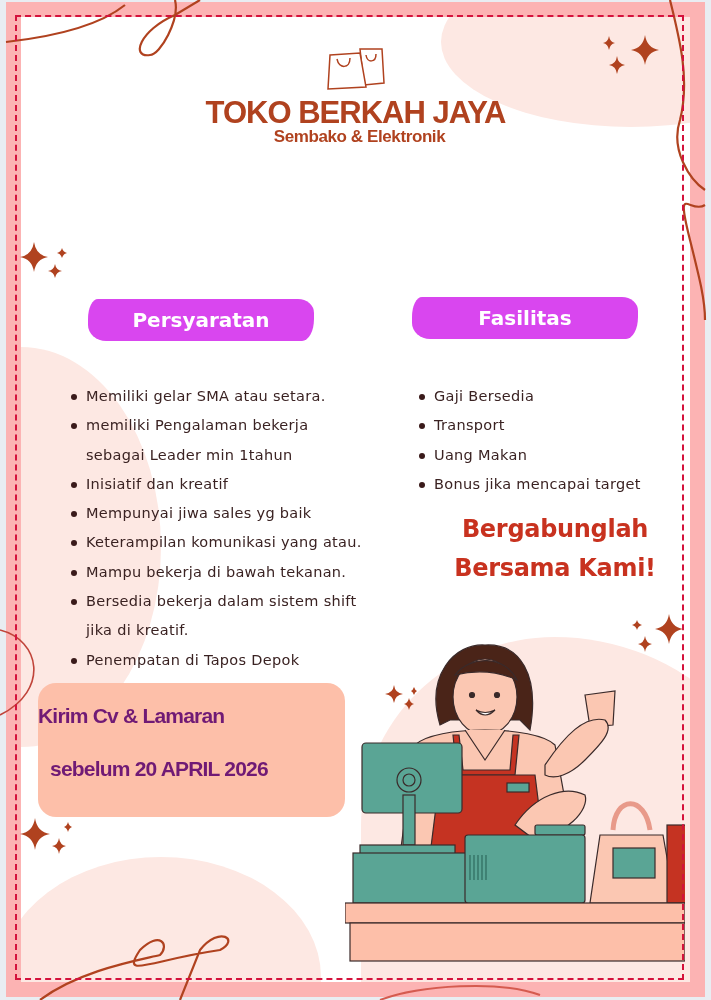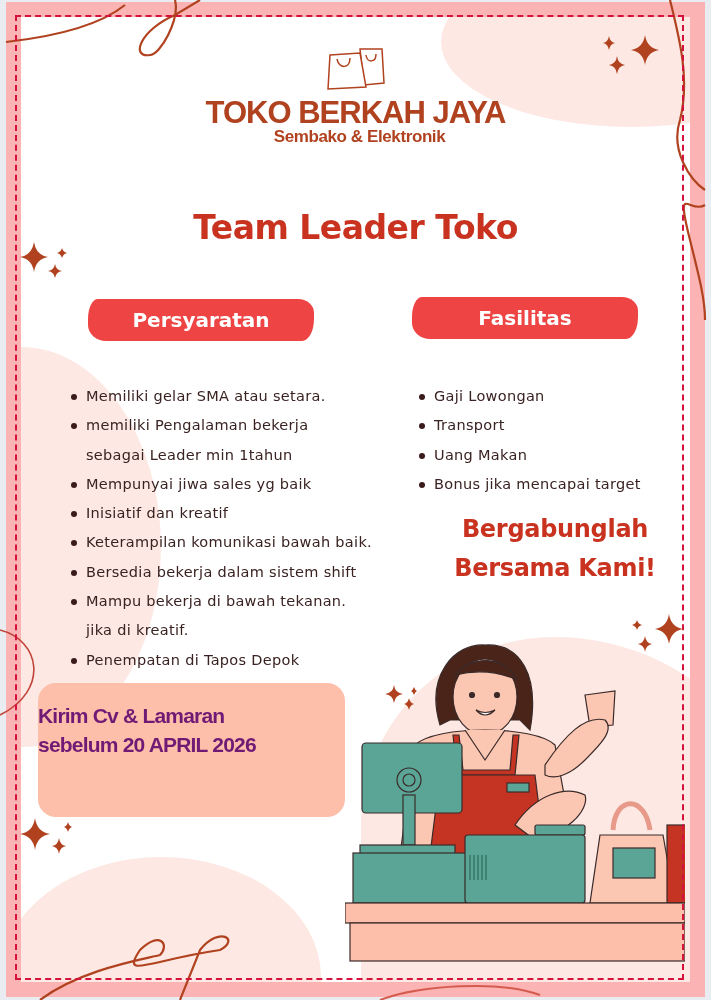--- a/index.html
+++ b/index.html
@@ -10,36 +10,36 @@
   .blob { position:absolute; background:#fde8e3; border-radius:50%; }
   .deco { position:absolute; left:0; top:0; z-index:2; pointer-events:none; }
   .content { position:absolute; left:0; top:0; width:652px; height:1000px; z-index:10; }
   .logo-icon { position:absolute; left:326px; top:45px; width:60px; height:48px; }
   .brand { position:absolute; left:0; width:711px; text-align:center; color:#b0421f; font-family:"Liberation Sans", sans-serif; font-weight:bold; }
   .brand-name { top:95px; font-size:31px; letter-spacing:-1px; }
   .brand-sub { top:127px; font-size:17px; left:4px; letter-spacing:-0.4px; }
   .headline { position:absolute; left:0; width:711px; text-align:center; color:#c8321f; font-family:"DejaVu Sans", sans-serif; font-weight:bold; font-size:33px; letter-spacing:-0.5px; }
   .h1 { top:165px; }
   .h2 { top:208px; }
-  .pill { position:absolute; height:42px; background:#ef4444; color:#fff; font-family:"DejaVu Sans", sans-serif; font-weight:bold; font-size:20px; text-align:center; line-height:42px; border-radius:10px 16px 12px 18px / 20px 14px 22px 16px; }
+  .pill { position:absolute; height:42px; background:#d946ef; color:#fff; font-family:"DejaVu Sans", sans-serif; font-weight:bold; font-size:20px; text-align:center; line-height:42px; border-radius:10px 16px 12px 18px / 20px 14px 22px 16px; }
   .pill.left { left:88px; top:299px; width:226px; }
   .pill.right { left:412px; top:297px; width:226px; }
   ul.list { position:absolute; margin:0; padding:0; list-style:none; color:#3a2222; font-family:"DejaVu Sans", sans-serif; font-size:14.5px; }
   ul.list li { position:relative; padding-left:17px; line-height:29.3px; letter-spacing:0.3px; }
   ul.list li::before { content:""; position:absolute; left:2px; top:12px; width:6px; height:6px; background:#3a1a1a; border-radius:50%; }
   ul.list li.cont::before { display:none; }
   .req { left:69px; top:382px; width:330px; }
   .fac { left:417px; top:382px; width:270px; }
   .join { position:absolute; left:405px; width:300px; text-align:center; color:#c8321f; font-family:"DejaVu Sans", sans-serif; font-weight:bold; font-size:24px; letter-spacing:-0.3px; }
   .j1 { top:515px; }
   .j2 { top:554px; }
   .cv-box { position:absolute; left:38px; top:683px; width:307px; height:134px; background:#fdbfa9; border-radius:18px; }
   .cv-text { position:absolute; left:38px; width:307px; text-align:left; color:#701a75; font-family:"Liberation Sans", sans-serif; font-weight:bold; font-size:21px; letter-spacing:-0.8px; }
   .cv1 { top:704px; }
-  .cv2 { top:733px; }
+  .cv2 { top:757px;margin-left:12px; }
   .illus { position:absolute; left:345px; top:635px; width:340px; height:345px; z-index:5; }
   .sparkle { position:absolute; z-index:6; }
 </style>
 </head>
 <body>
 
 <div class="poster">
   <div class="inner">
     <div class="blob" style="left:420px;top:-60px;width:380px;height:170px;"></div>
     <div class="blob" style="left:-140px;top:330px;width:280px;height:400px;"></div>
@@ -69,40 +69,39 @@
       <path d="M34 4 L 56 4 L 58 38 L 38 40 Z"></path>
       <path d="M40 10 C 41 18, 50 18, 50 9" fill="none"></path>
       <path d="M4 10 L 34 8 L 40 42 L 2 44 Z"></path>
       <path d="M11 14 C 13 24, 24 24, 24 13" fill="none"></path>
     </g>
   </svg>
 
   <div class="brand brand-name">TOKO BERKAH JAYA</div>
   <div class="brand brand-sub">Sembako &amp; Elektronik</div>
 
-  <div class="headline h2">Team Leader Toko</div>
 
   <div class="pill left">Persyaratan</div>
   <div class="pill right">Fasilitas</div>
 
   <ul class="list req">
     <li>Memiliki gelar SMA atau setara.</li>
     <li>memiliki Pengalaman bekerja</li>
     <li class="cont">sebagai Leader min 1tahun</li>
+    <li>Inisiatif dan kreatif</li>
     <li>Mempunyai jiwa sales yg baik</li>
-    <li>Inisiatif dan kreatif</li>
-    <li>Keterampilan komunikasi bawah baik.</li>
+    <li>Keterampilan komunikasi yang atau.</li>
+    <li>Mampu bekerja di bawah tekanan.</li>
     <li>Bersedia bekerja dalam sistem shift</li>
-    <li>Mampu bekerja di bawah tekanan.</li>
     <li class="cont">jika di kreatif.</li>
     <li>Penempatan di Tapos Depok</li>
   </ul>
 
   <ul class="list fac">
-    <li>Gaji Lowongan</li>
+    <li>Gaji Bersedia</li>
     <li>Transport</li>
     <li>Uang Makan</li>
     <li>Bonus jika mencapai target</li>
   </ul>
 
   <div class="join j1">Bergabunglah</div>
   <div class="join j2">Bersama Kami!</div>
 
   <div class="cv-box"></div>
   <div class="cv-text cv1">Kirim Cv &amp; Lamaran</div>

